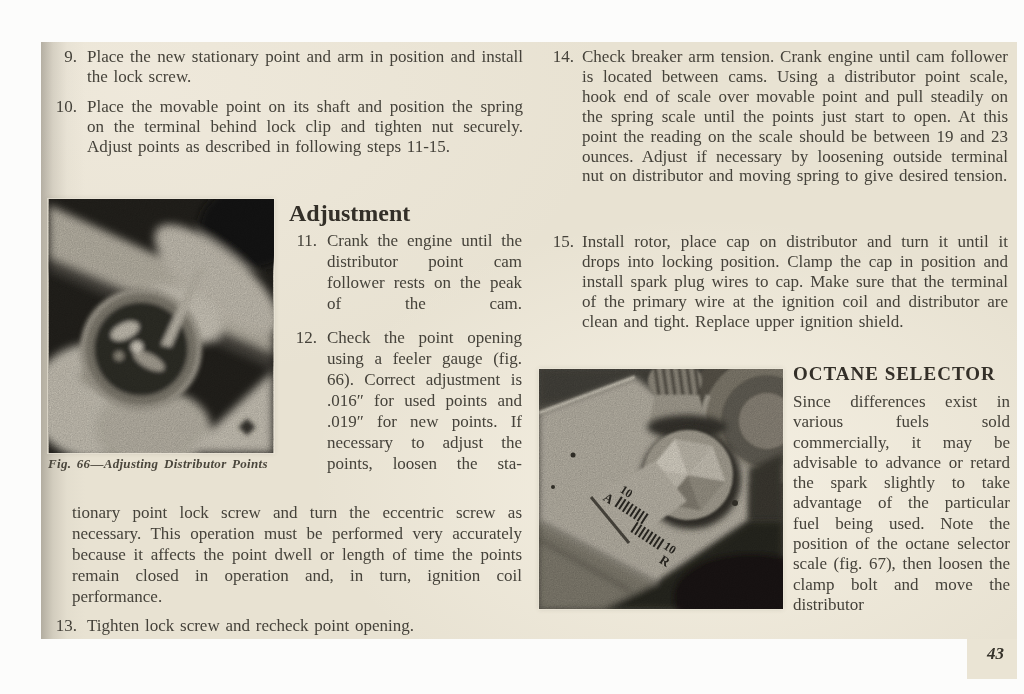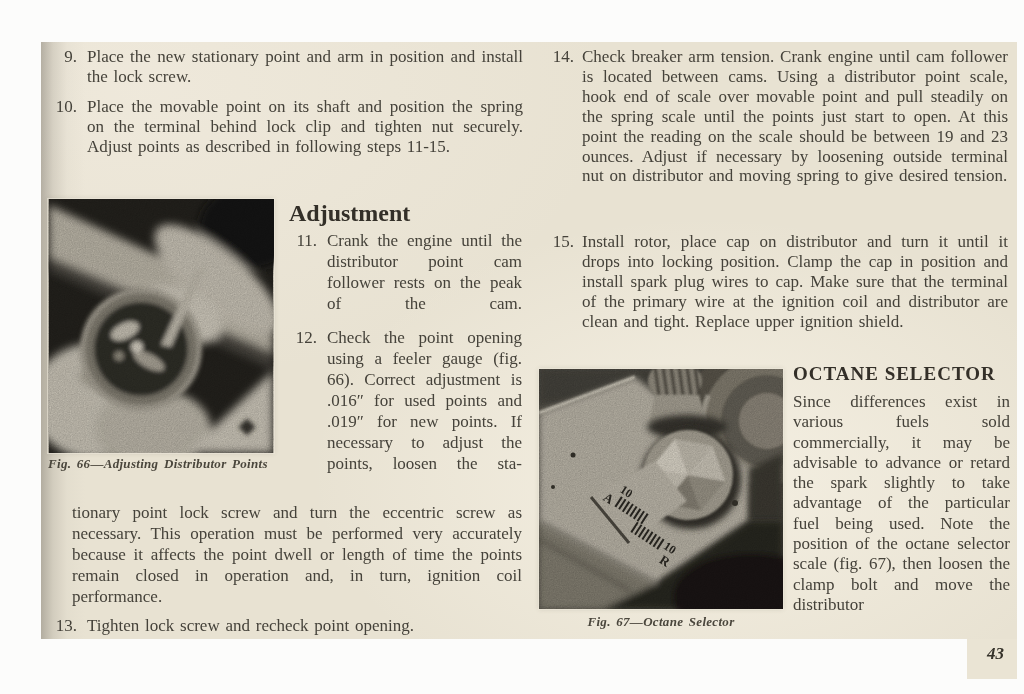--- a/index.html
+++ b/index.html
@@ -214,21 +214,20 @@
         <line x1="0" y1="152" x2="118" y2="214" stroke="#d9d3c5" stroke-width="2" opacity="0.8"></line>
         <polygon points="64,240 118,214 210,152 244,152 244,240" fill="#2c2a24"></polygon>
         <ellipse cx="212" cy="228" rx="78" ry="44" fill="#1b1915"></ellipse>
       </g>
       <circle cx="34" cy="86" r="2.5" fill="#3a372f"></circle>
       <circle cx="14" cy="118" r="2" fill="#3a372f"></circle>
       <circle cx="196" cy="134" r="3" fill="#3a372f"></circle>
       <rect width="244" height="240" filter="url(#n67)" opacity="0.3"></rect>
     </svg>
   </div>
-  <div class="caption" style="left:498px;top:572px;width:244px;text-align:center;">Fig. 67—Octane Selector</div>
 
   <div style="position:absolute;left:752px;top:321px;width:217px;">
     <div class="heading" style="font-size:19px;letter-spacing:1px;">OCTANE SELECTOR</div>
     <div class="para jlast-p" style="position:relative;margin-top:7px;width:217px;line-height:20.3px;">Since differences exist in various fuels sold commercially, it may be advisable to advance or retard the spark slightly to take advantage of the particular fuel being used. Note the position of the octane selector scale (fig. 67), then loosen the clamp bolt and move the distributor</div>
   </div>
 
   <div class="stub">
     <div class="pagenum">43</div>
   </div>
 

